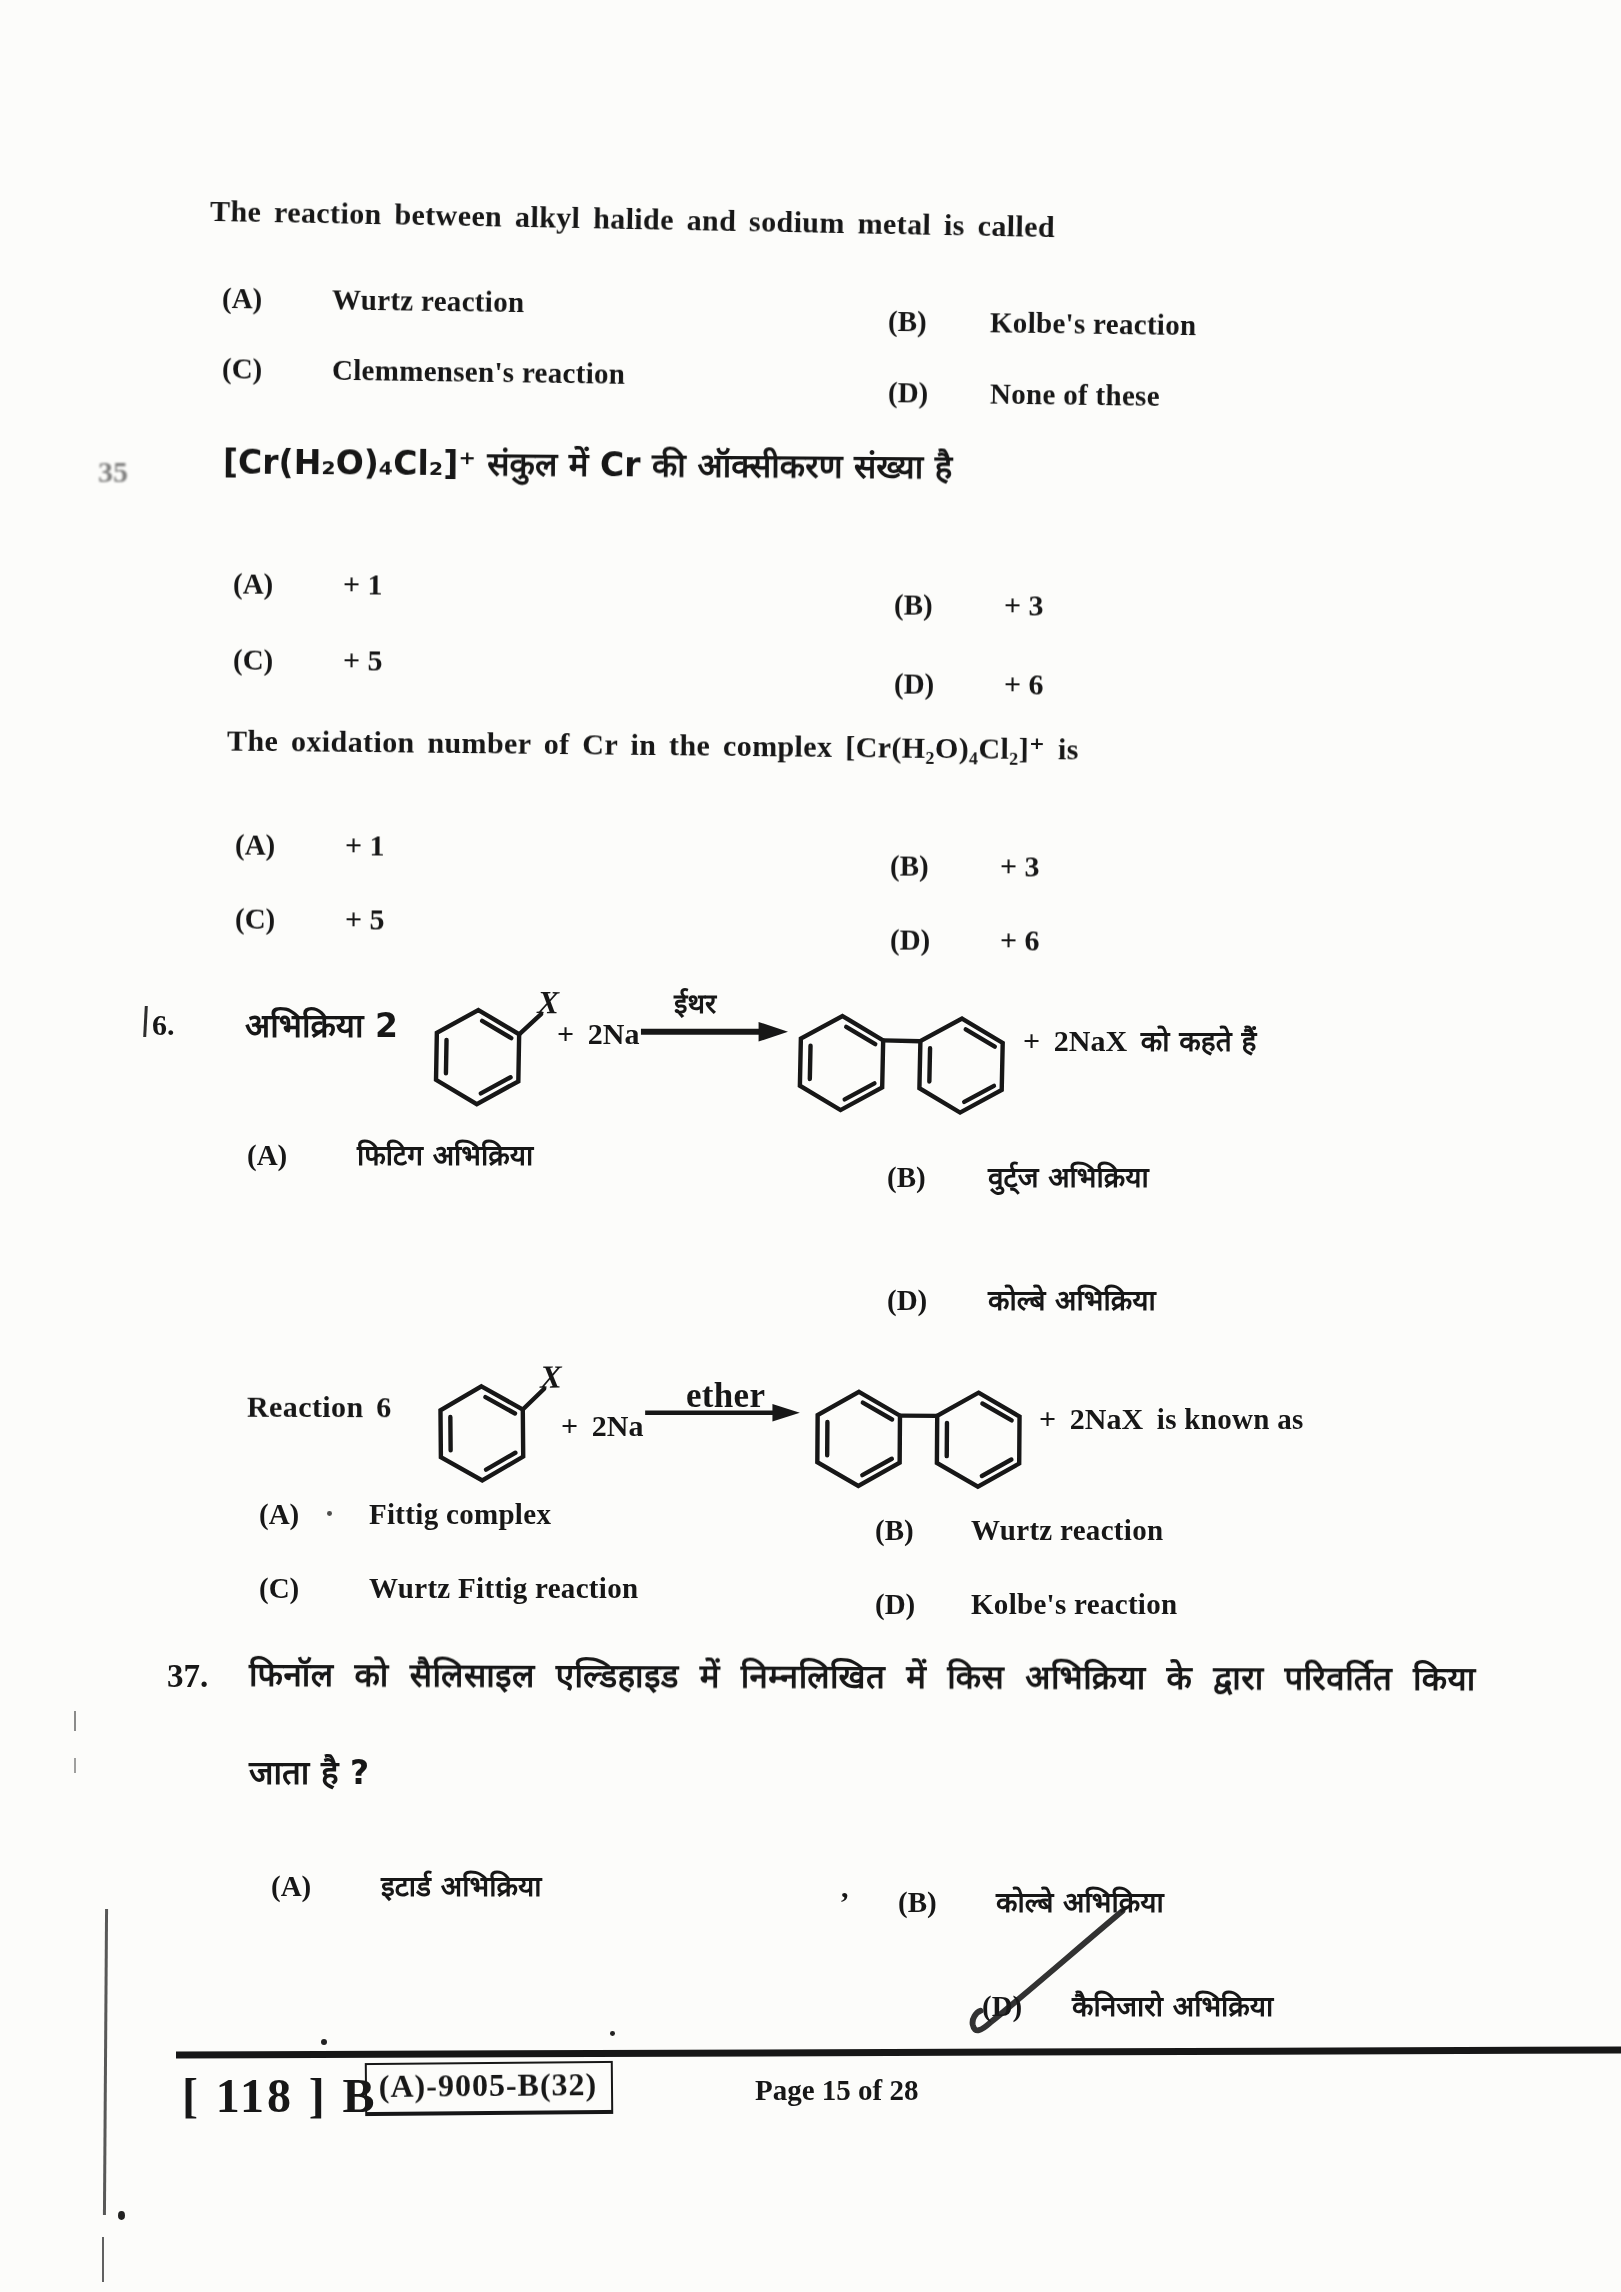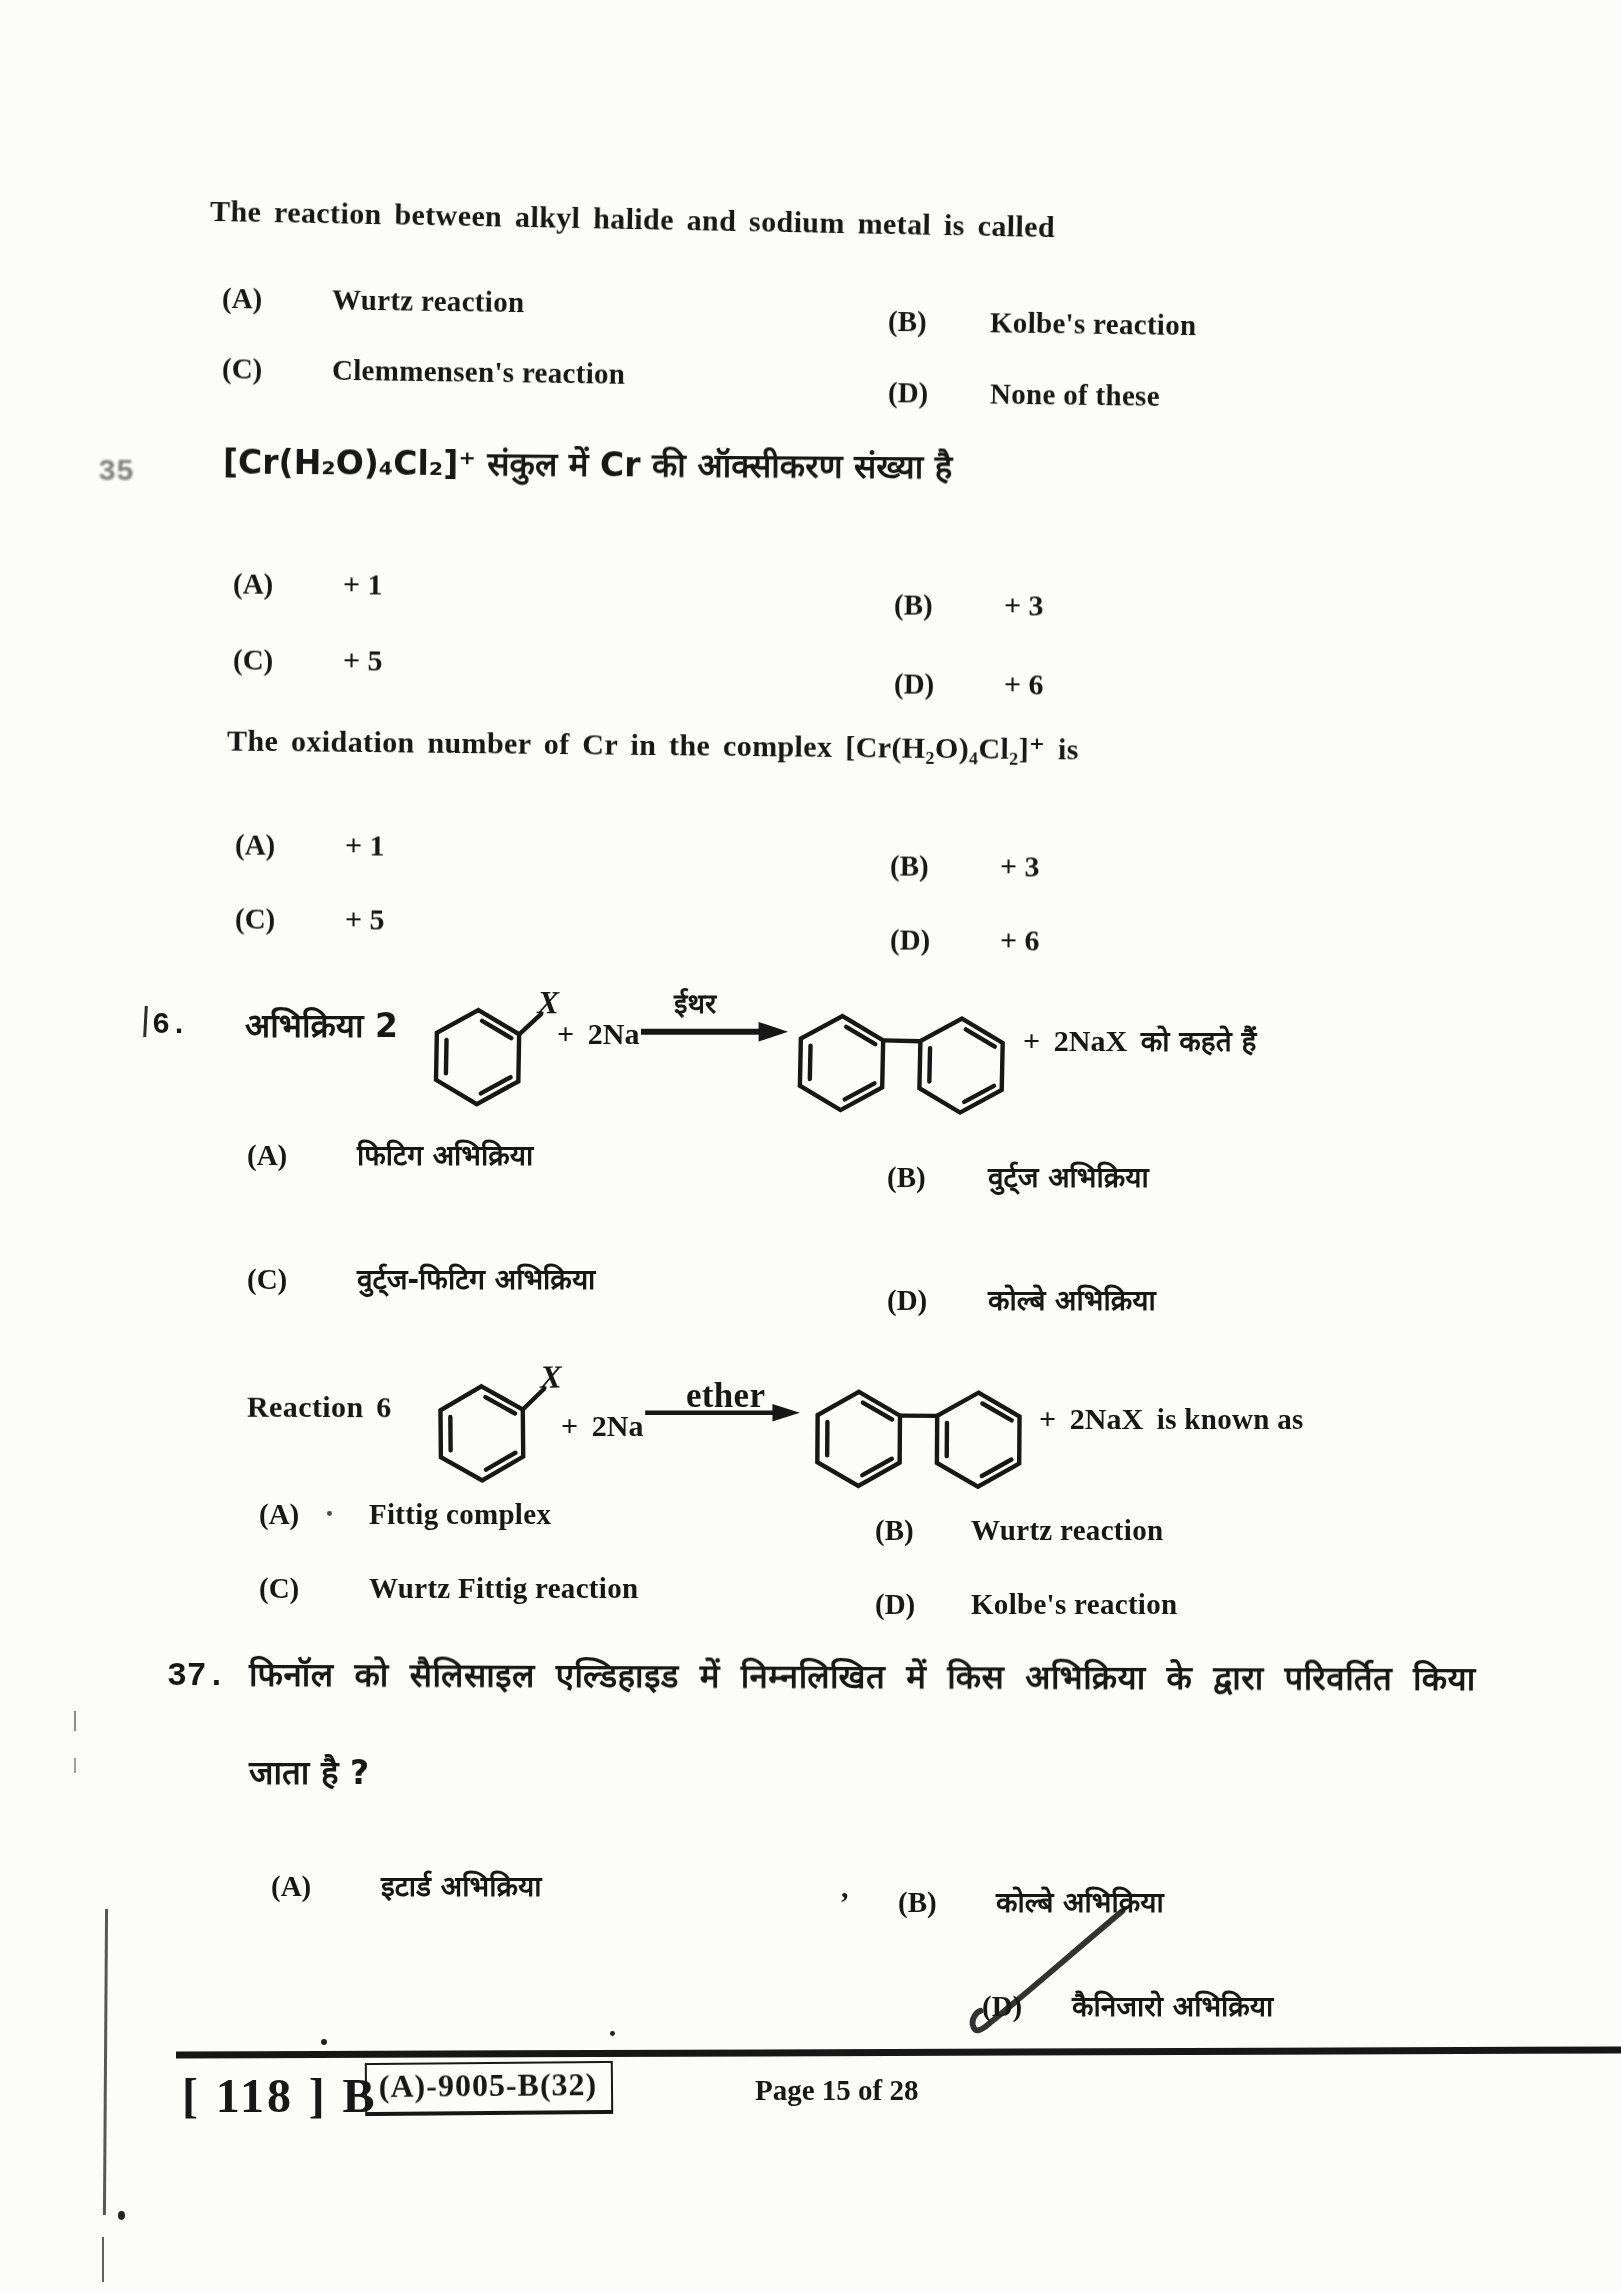--- a/index.html
+++ b/index.html
@@ -8,21 +8,21 @@
     background:#fcfcfa;overflow:hidden;color:#171717;
     font-family:"Liberation Serif","DejaVu Serif",serif;
   }
   .abs{position:absolute;}
   .t{font-weight:700;filter:blur(0.4px);white-space:nowrap;}
   .en{font-size:29px;letter-spacing:0.3px;}
   .stem{font-size:30px;letter-spacing:0.4px;word-spacing:4.9px;}
   .hi{font-family:"DejaVu Sans","Liberation Serif",sans-serif;font-size:28px;filter:blur(0.3px);}
   .hi-stem{font-size:33px;}
   .wide{word-spacing:8.8px;letter-spacing:0.5px;}
-  .num{font-size:30px;font-family:Liberation Mono, monospace;}
+  .num{font-size:30px;}
   .lab{display:inline-block;width:110px;font-family:"Liberation Serif","DejaVu Serif",serif;font-size:29px;}
   .opt{white-space:nowrap;}
   .val{font-size:30px;}
   .r02{transform:rotate(.2deg);}
   .r04{transform:rotate(.4deg);}
   .r06{transform:rotate(.6deg);}
   .r08{transform:rotate(.8deg);}
   .r11{transform:rotate(1.1deg);}
   .faint{opacity:.55;filter:blur(0.9px);}
   .smudge{filter:blur(0.7px);}
@@ -133,23 +133,20 @@
     <span class="val">2NaX</span>
     <span class="hi">को कहते हैं</span>
   </div>
 
   <div class="abs t opt" style="left:247px;top:1135px">
     <span class="lab">(A)</span><span class="hi">फिटिग अभिक्रिया</span>
   </div>
   <div class="abs t opt" style="left:887px;top:1157px">
     <span class="lab" style="width:101px">(B)</span><span class="hi">वुर्ट्ज अभिक्रिया</span>
   </div>
-  <div class="abs t opt" style="left:247px;top:1259px">
-    <span class="lab">(C)</span><span class="hi">वुर्ट्ज-फिटिग अभिक्रिया</span>
-  </div>
   <div class="abs t opt" style="left:887px;top:1280px">
     <span class="lab" style="width:101px">(D)</span><span class="hi">कोल्बे अभिक्रिया</span>
   </div>
 
   <div class="abs t stem r02" style="left:247px;top:1390px">Reaction 6</div>
 
   <svg class="abs struct" style="left:421px;top:1337px;transform:rotate(-.5deg)" width="147" height="173" viewBox="0 0 150 176">
     <g stroke="#171717" stroke-width="4.5" fill="none" stroke-linecap="round">
       <polygon points="62,50 104,74 104,122 62,146 20,122 20,74"></polygon>
       <line x1="104" y1="74" x2="126" y2="53"></line>

